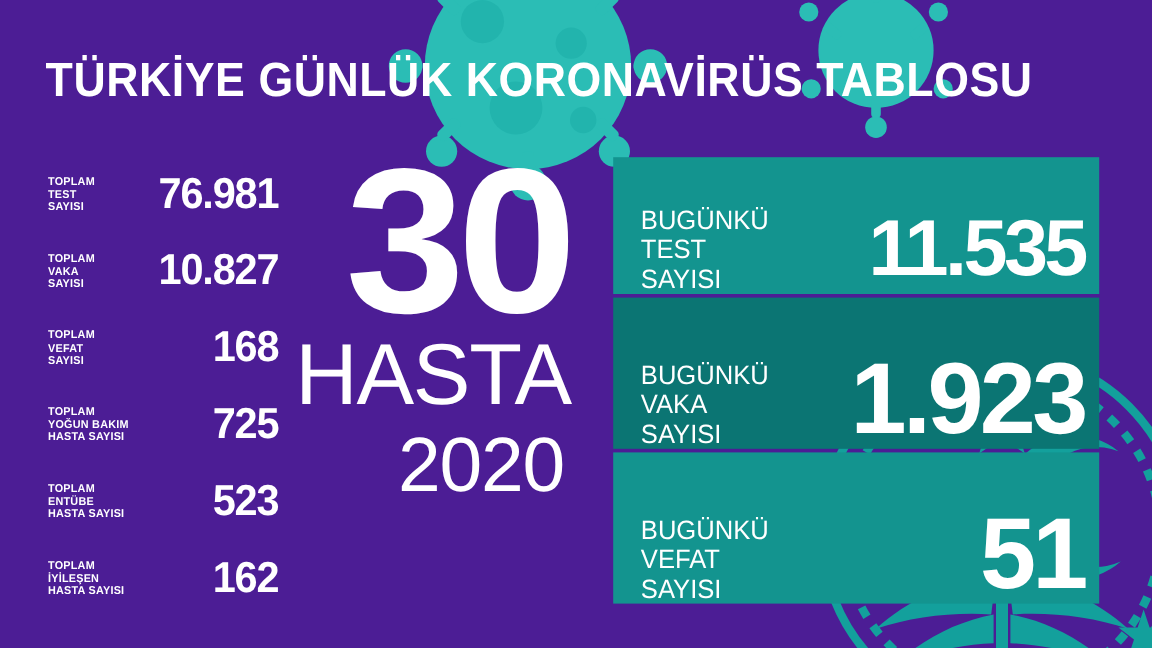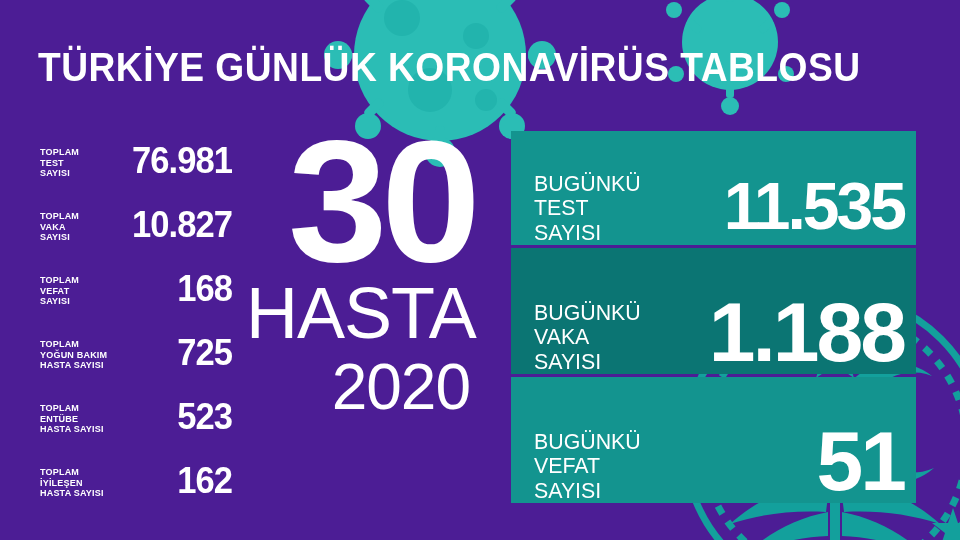--- a/index.html
+++ b/index.html
@@ -254,21 +254,21 @@
       </div>
       <div class="rval">11.535</div>
     </div>
 
     <div class="rbox" id="rbox-1">
       <div class="rlbl">
         <span>BUGÜNKÜ</span>
         <span>VAKA</span>
         <span>SAYISI</span>
       </div>
-      <div class="rval">1.188</div>
+      <div class="rval">1.923</div>
     </div>
 
     <div class="rbox" id="rbox-2">
       <div class="rlbl">
         <span>BUGÜNKÜ</span>
         <span>VEFAT</span>
         <span>SAYISI</span>
       </div>
       <div class="rval">51</div>
     </div>

